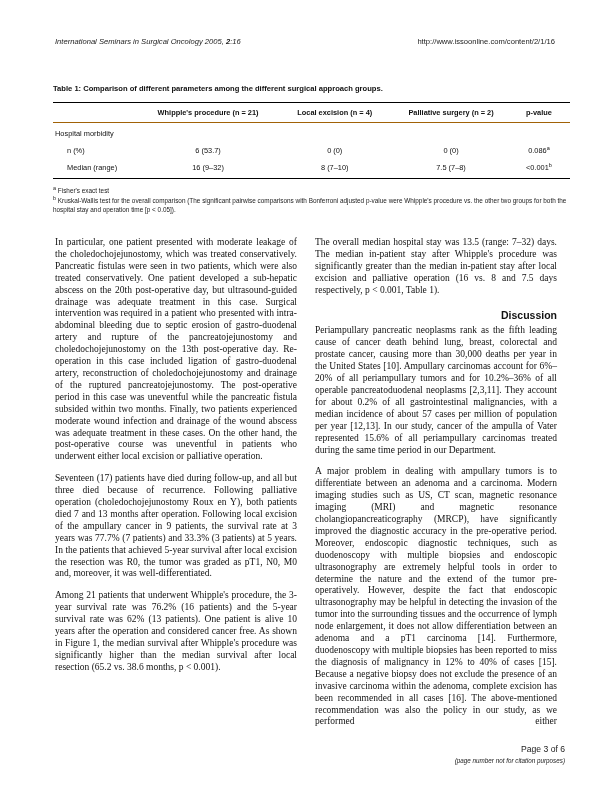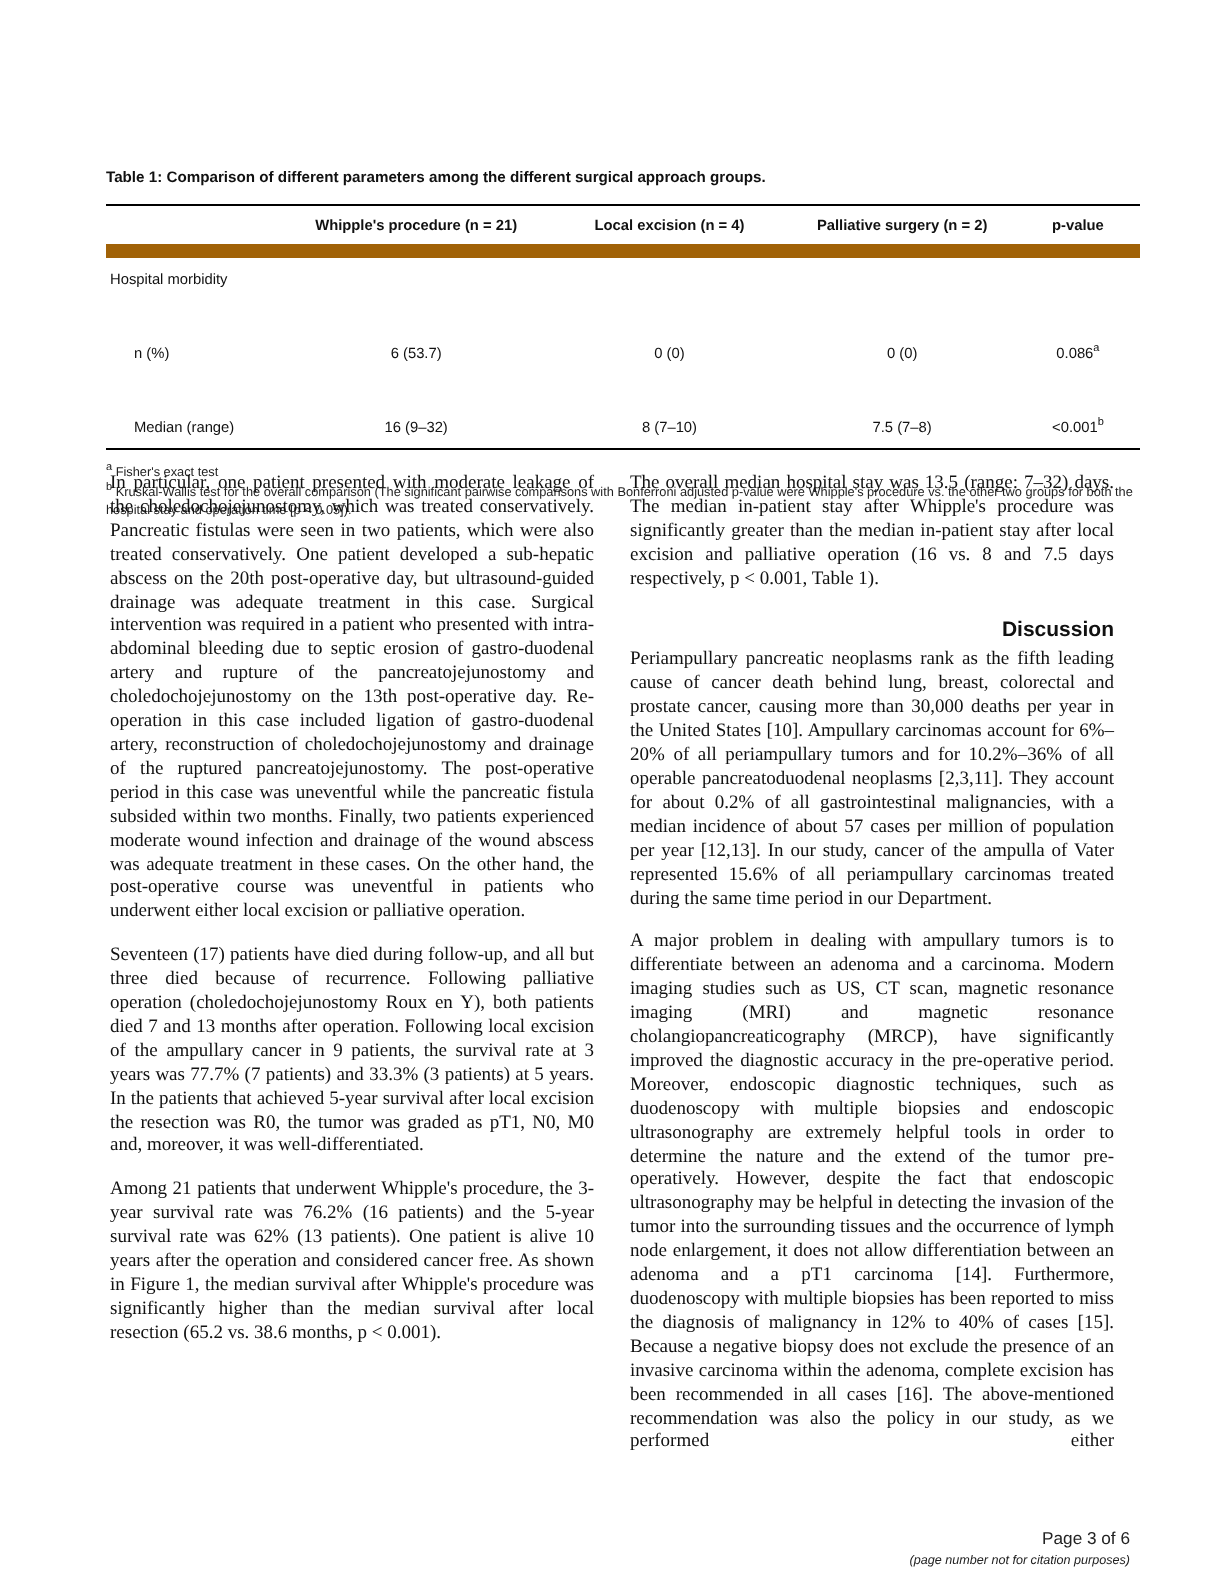--- a/index.html
+++ b/index.html
@@ -48,31 +48,31 @@
     border-collapse: collapse;
     font-size: 7.4px;
     border-top: 1.5px solid #000;
     border-bottom: 1.5px solid #000;
     color: #111;
   }
   table.cmp thead th {
     font-weight: bold;
     text-align: center;
     padding: 5px 2px 5px 2px;
-    border-bottom: 7px solid #a16207;
+    border-bottom: 1px solid #a16207;
     white-space: nowrap;
   }
   table.cmp thead th.blank { width: 17%; }
   table.cmp col.c-w { width: 26%; }
   table.cmp col.c-l { width: 23%; }
   table.cmp col.c-p { width: 22%; }
   table.cmp col.c-pv { width: 12%; }
   table.cmp tbody td {
     text-align: center;
-    padding: 14px 2px;
+    padding: 4px 2px;
     white-space: nowrap;
   }
   table.cmp tbody tr.first td { padding-top: 6px; }
   table.cmp tbody tr.last td { padding-bottom: 6px; }
   td.rowlabel { text-align: left !important; }
   td.sublabel { text-align: left !important; padding-left: 14px !important; }
   sup { font-size: 5.5px; vertical-align: super; line-height: 0; }
 
   .footnotes {
     margin-top: 7px;
@@ -103,33 +103,39 @@
     font-family: "Liberation Sans", sans-serif;
     font-weight: bold;
     font-size: 10.5px;
     margin: 13px 0 4px 0;
     text-align: right;
   }
 
   
   .footer {
     position: absolute;
-    top: 764px;
+    top: 744px;
     right: 47px;
     text-align: right;
     color: #222;
   }
   .page-number { font-size: 8.6px; }
   .citation-note { font-size: 6.3px; font-style: italic; margin-top: 3px; }
 </style>
 </head>
 <body>
 
 <div class="page">
 
+  <div class="running-head">
+    <div class="rh-left">
+      <span>International Seminars in Surgical Oncology 2005, </span><span class="vol">2</span><span>:16</span>
+    </div>
+    <a class="rh-url" href="#">http://www.issoonline.com/content/2/1/16</a>
+  </div>
 
   <div class="table-block">
     <div class="table-title">Table 1: Comparison of different parameters among the different surgical approach groups.</div>
     <table class="cmp">
       <colgroup>
         <col class="c-lbl">
           <col class="c-w">
           <col class="c-l">
           <col class="c-p">
           <col class="c-pv">

